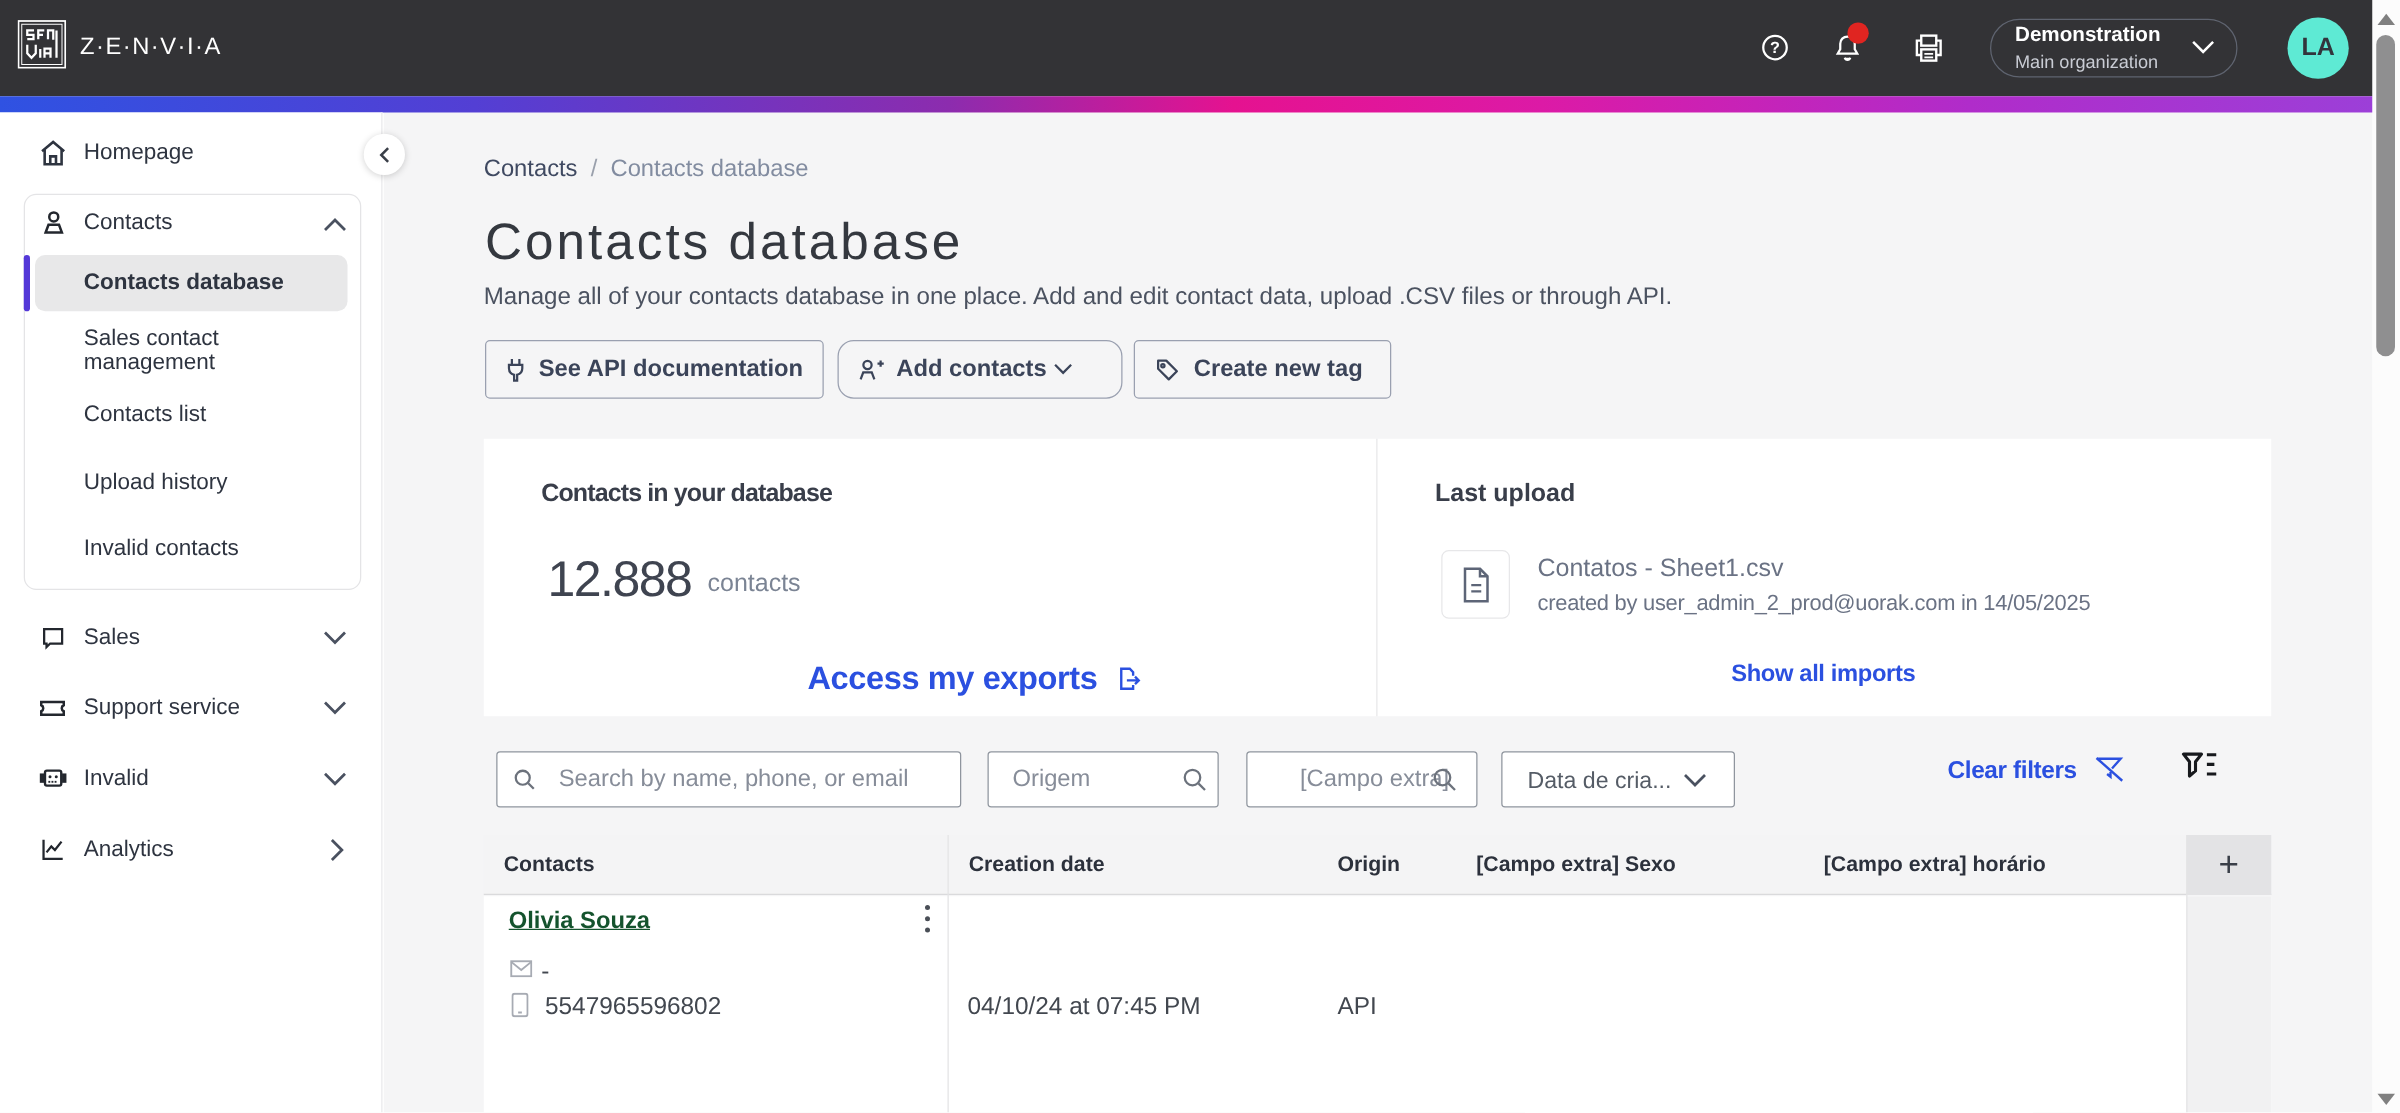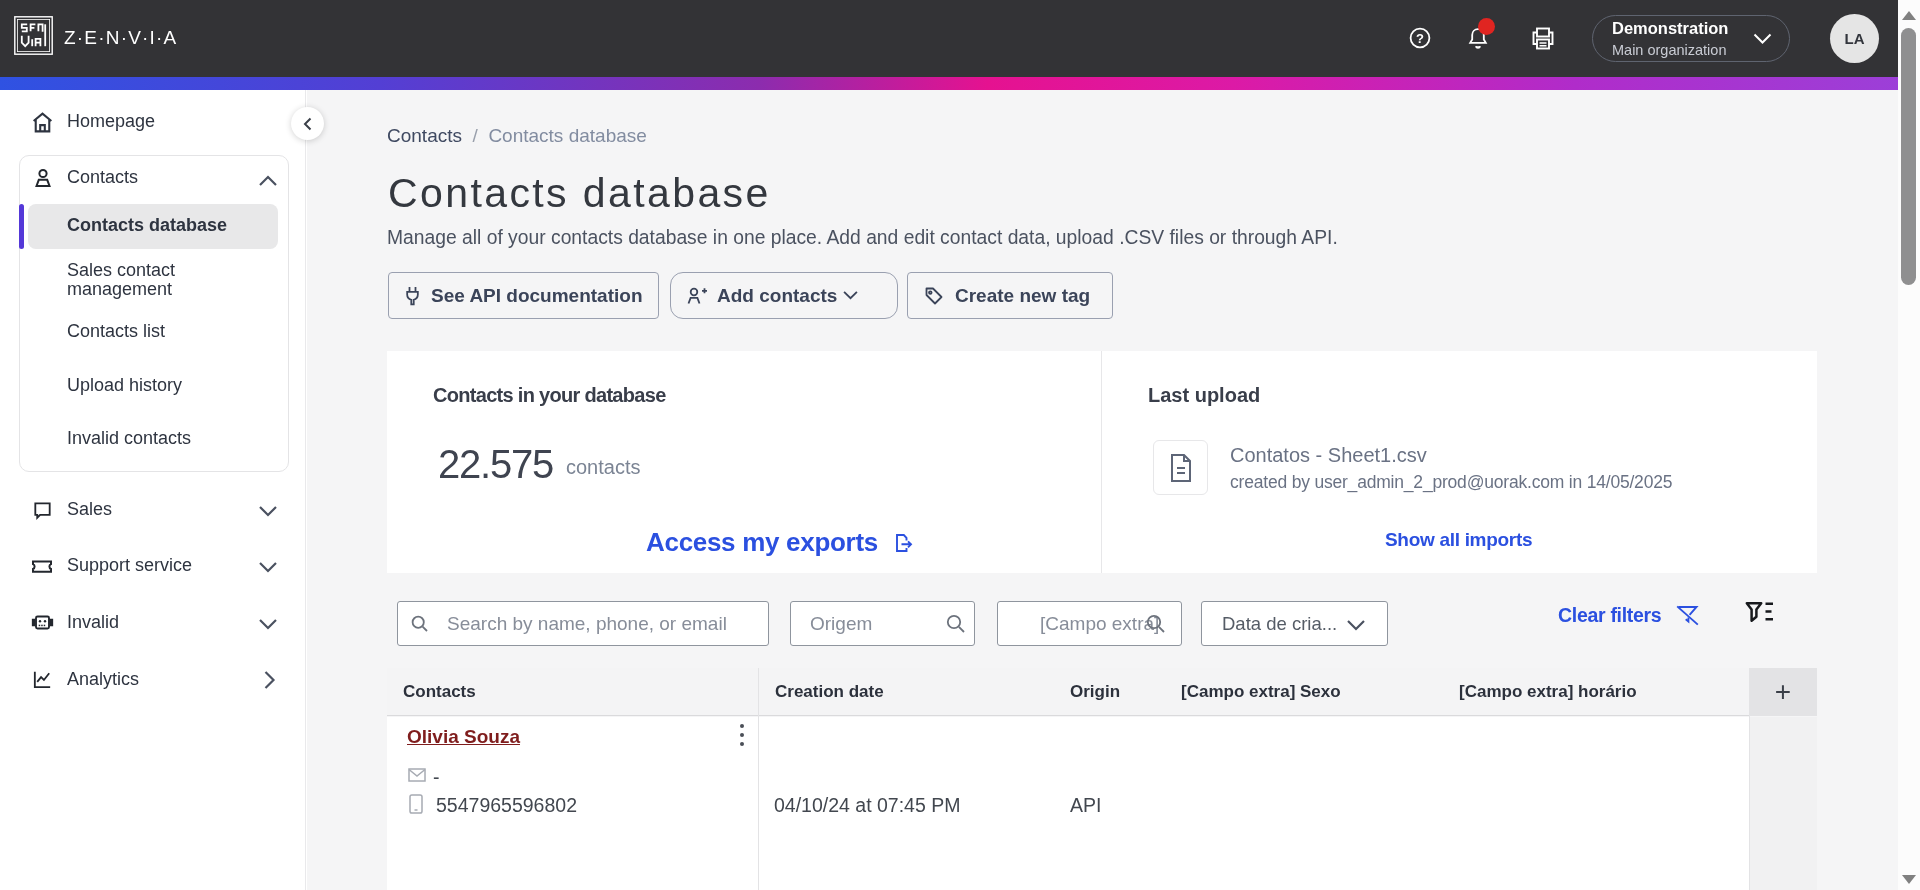--- a/index.html
+++ b/index.html
@@ -15,22 +15,22 @@
   #logotext { left:64px; top:27px; color:#fff; font-size:19px; letter-spacing:1.2px; font-weight:400; }
 
   #helpic { left:1409px; top:27px; }
   #bellic { left:1466px; top:26px; }
   #reddot { left:1478px; top:18px; width:17px; height:17px; border-radius:50%; background:#e02521; }
   #printic { left:1530px; top:26px; }
   #orgpill { left:1592px; top:15px; width:198px; height:47px; border:1px solid #5f6470; border-radius:24px; }
   #orgname { left:1612px; top:19px; color:#fff; font-size:16.5px; font-weight:600; }
   #orgsub  { left:1612px; top:42px; color:#c9ccd4; font-size:14.5px; }
   #orgchev { left:1751px; top:31px; }
-  #avatar { left:1830px; top:14px; width:49px; height:49px; border-radius:50%; background:#e5e5e5;
-    display:flex; align-items:center; justify-content:center; color:#32353c; font-weight:700; font-size:15px; }
+  #avatar { left:1830px; top:14px; width:49px; height:49px; border-radius:50%; background:#5eead4;
+    display:flex; align-items:center; justify-content:center; color:#32353c; font-weight:700; font-size:20px; }
 
   
   #sbtrack { left:1898px; top:0; width:22px; height:890px; background:#fcfcfc; }
   #sbthumb { left:1901px; top:28px; width:15px; height:257px; background:#8f8f90; border-radius:8px; }
   .tri-up { width:0; height:0; border-left:7px solid transparent; border-right:7px solid transparent; border-bottom:9px solid #808080; }
   .tri-dn { width:0; height:0; border-left:7px solid transparent; border-right:7px solid transparent; border-top:9px solid #808080; }
   #sbup { left:1902px; top:11px; }
   #sbdn { left:1902px; top:875px; }
 
   
@@ -272,21 +272,21 @@
     <svg style="margin:0 10px 0 15px;" width="22" height="22" viewBox="1 1 22 22" fill="none" stroke="#3b4459" stroke-width="1.8">
       <path d="M4.5 5 V11 L13 19.5 L19.5 13 L11 4.5 H4.5 Z" stroke-linejoin="round"></path>
       <circle cx="8.3" cy="8.6" r="1.3"></circle>
     </svg>
     Create new tag
   </div>
 
   <div class="abs" id="cards"></div>
   <div class="abs" id="carddiv"></div>
   <div class="abs" id="c1h">Contacts in your database</div>
-  <div class="abs" id="bignum">22.575</div>
+  <div class="abs" id="bignum">12.888</div>
   <div class="abs" id="bignumlbl">contacts</div>
   <div class="abs" id="exportlink">Access my exports
     <svg style="margin-left:6px; vertical-align:-4px;" width="24" height="24" viewBox="0 0 24 24" fill="none" stroke="#2b50e0" stroke-width="1.9">
       <path d="M15.5 9.5 V6.8 L12.8 4 H6 V20 H15.5 V17"></path>
       <path d="M10.5 13.3 H20 M17 10.3 L20 13.3 L17 16.3"></path>
     </svg>
   </div>
   <div class="abs" id="c2h">Last upload</div>
   <div class="abs" id="filebox">
     <svg width="30" height="32" viewBox="0 0 30 32" fill="none" stroke="#5d6577" stroke-width="2">
@@ -354,21 +354,21 @@
   <div class="abs" id="addcol">+</div>
   <div class="abs vline" style="left:758px; top:668px; height:222px;"></div>
   <div class="abs vline" style="left:1749px; top:668px; height:222px;"></div>
 
   <div class="abs th" style="left:403px;">Contacts</div>
   <div class="abs th" style="left:775px;">Creation date</div>
   <div class="abs th" style="left:1070px;">Origin</div>
   <div class="abs th" style="left:1459px;">[Campo extra] horário</div>
   <div class="abs th" style="left:1181px;">[Campo extra] Sexo</div>
 
-  <div class="abs" style="left:407px; top:726px; font-size:19px; font-weight:700; color:#7f1d1d; text-decoration:underline;">Olivia Souza</div>
+  <div class="abs" style="left:407px; top:726px; font-size:19px; font-weight:700; color:#14532d; text-decoration:underline;">Olivia Souza</div>
   <div class="abs" style="left:738px; top:722px;">
     <svg width="8" height="28" viewBox="0 0 8 28">
       <circle cx="4" cy="4" r="2" fill="#4a4f57"></circle>
       <circle cx="4" cy="13" r="2" fill="#4a4f57"></circle>
       <circle cx="4" cy="22" r="2" fill="#4a4f57"></circle>
     </svg>
   </div>
   <div class="abs" style="left:408px; top:768px;">
     <svg width="18" height="14" viewBox="0 0 18 14" fill="none" stroke="#a7abb3" stroke-width="1.5">
       <rect x="1" y="1" width="16" height="12"></rect>

